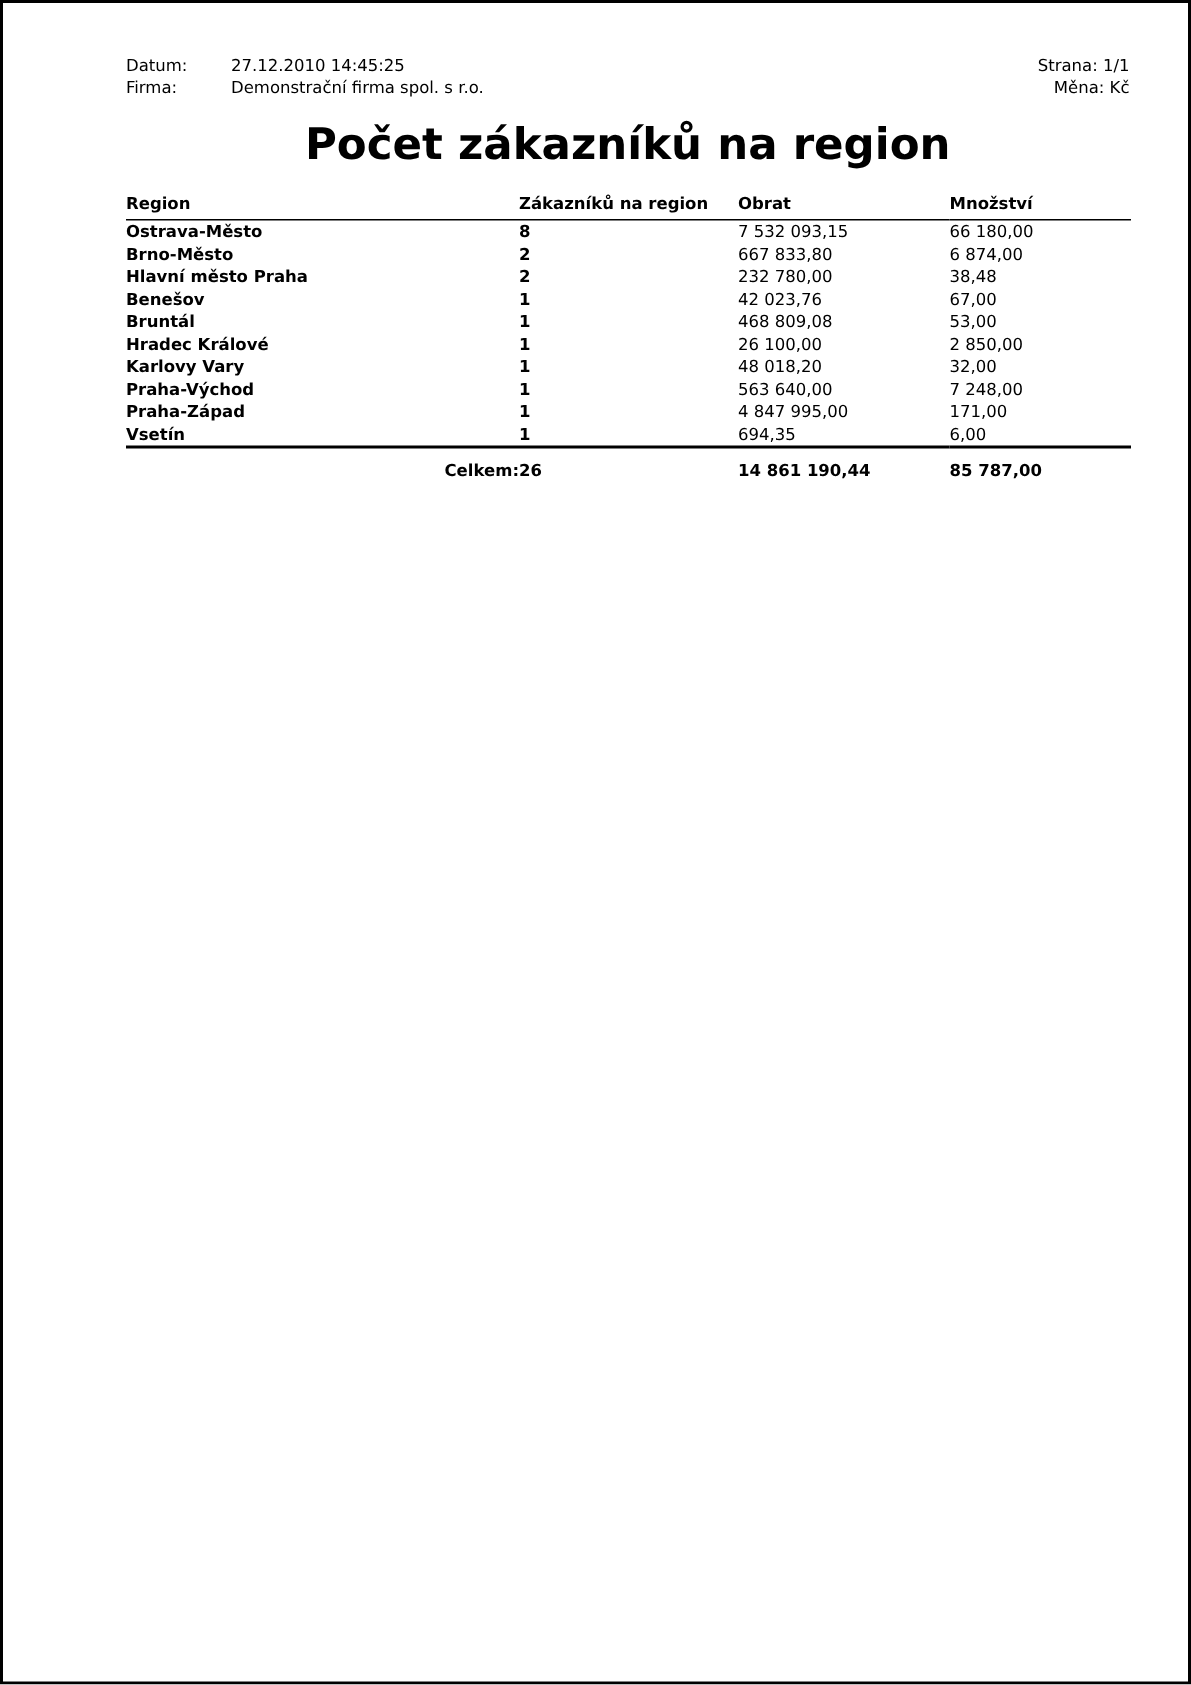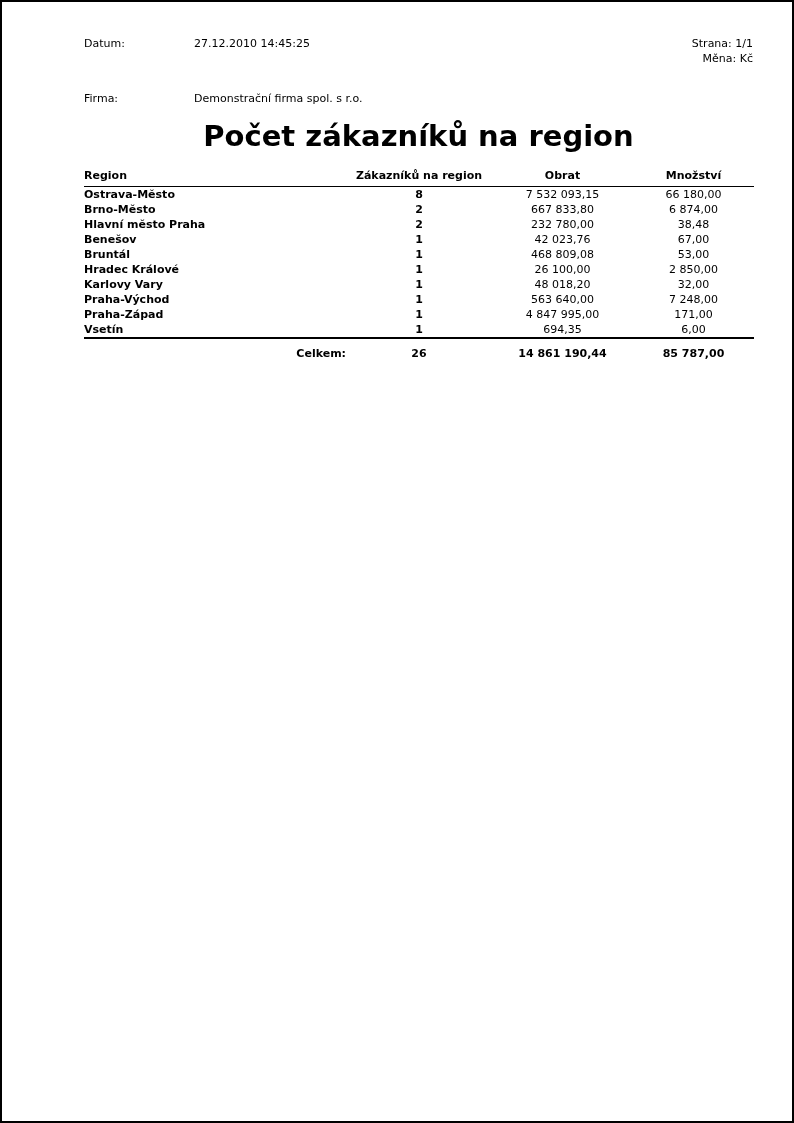--- a/index.html
+++ b/index.html
@@ -17,21 +17,21 @@
   .content {
     padding: 34px 39px 0 82px; 
   }
   
   .meta {
     display: flex;
     justify-content: space-between;
     font-size: 11px;
     line-height: 15px;
   }
-  .meta-left { display: grid; grid-template-columns: 70px auto; gap: 40px; }
+  .meta-left { display: grid; grid-template-columns: 70px auto; }
   .meta-right { text-align: right; }
   
   .report-title {
     margin: 16px 0 0 0;
     text-align: center;
     font-size: 29px;
     font-weight: bold;
     line-height: 28px;
   }
   
@@ -47,21 +47,21 @@
     line-height: 15px;
     white-space: nowrap;
     overflow: hidden;
   }
   table.report thead th {
     text-align: left;
     font-weight: bold;
     border-bottom: 1px solid #000000;
     padding-bottom: 3px;
   }
-  table.report thead th.num, table.report td.num { text-align: center; }
+  table.report thead th.num, table.report td.num { text-align: left; }
   td.region-col { font-weight: bold; }
   td.count-col { font-weight: bold; }
   td.italic { font-style: italic; }
   table.report tfoot td {
     border-top: 2px solid #000000;
     padding-top: 7px;
     font-weight: bold;
     text-align: right;
   }
 </style>

